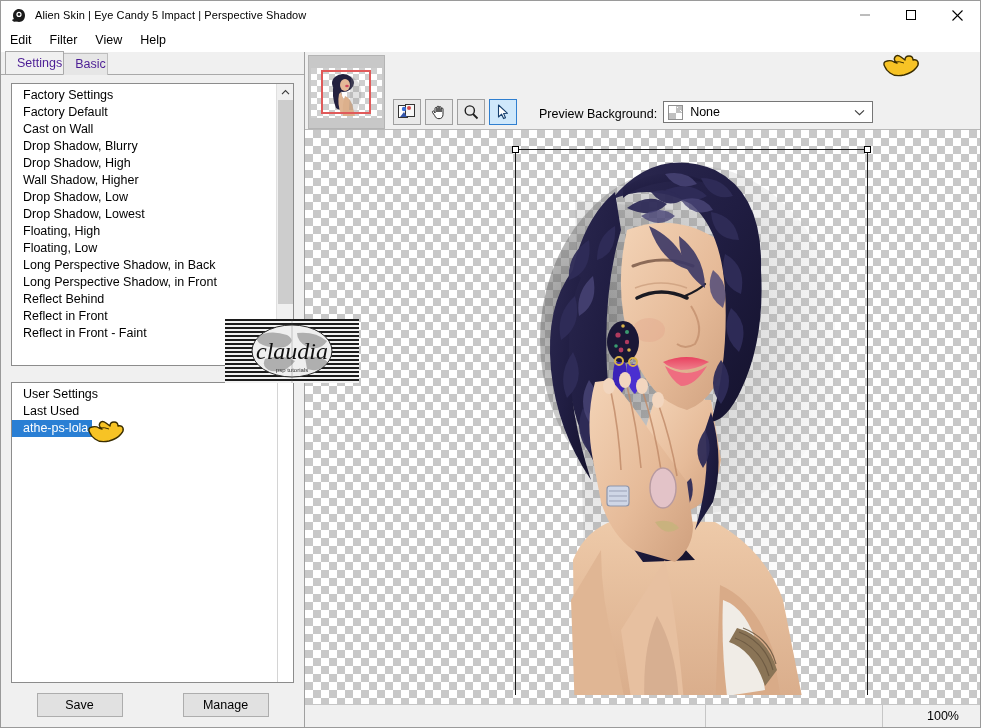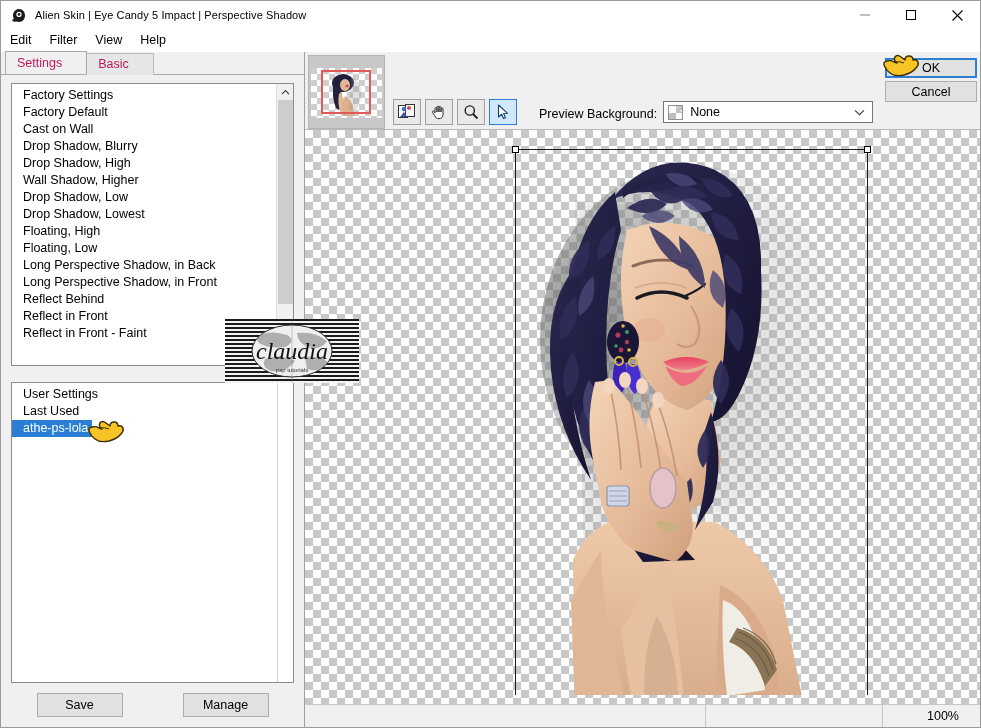--- a/index.html
+++ b/index.html
@@ -95,25 +95,25 @@
   .tabstrip {
     height: 22px;
     display: flex;
     align-items: flex-end;
     padding-left: 4px;
     background: #f0f0f0;
     position: relative;
   }
   .tab {
     font-size: 12.5px;
-    padding: 3px 24px 4px 11px;
+    padding: 3px 1px 4px 11px;
     border: 1px solid #bdbdbd;
     border-bottom: none;
     background: #e6e6e6;
-    color: #be185d;
+    color: #4c1d95;
     margin-right: -1px;
     position: relative;
     top: 1px;
   }
   .tab.active {
     background: #f0f0f0;
     border-color: #a9a9a9;
     z-index: 2;
     top: 0;
     padding-top: 4px;
@@ -611,24 +611,20 @@
         <div class="combo">
           <div class="swatch"></div>
           <div class="ctext">None</div>
           <div class="carrow">
             <svg width="11" height="7" viewBox="0 0 11 7">
                 <path d="M1 1.4 L5.5 5.6 L10 1.4" fill="none" stroke="#404040" stroke-width="1.2"></path>
               </svg>
           </div>
         </div>
 
-        <div class="okcancel">
-          <div class="ok-btn">OK</div>
-          <div class="cancel-btn">Cancel</div>
-        </div>
       </div>
 
       <div class="canvas-wrap">
         <div class="canvas-inner">
 
           <div class="artwork">
             <svg width="320" height="582" viewBox="0 0 320 582" preserveAspectRatio="none">
               <defs>
                 <radialGradient id="shadowGrad" cx="0.12" cy="0.4" r="0.95">
                   <stop offset="0%" stop-color="#5a5a5a" stop-opacity="0.62"></stop>

